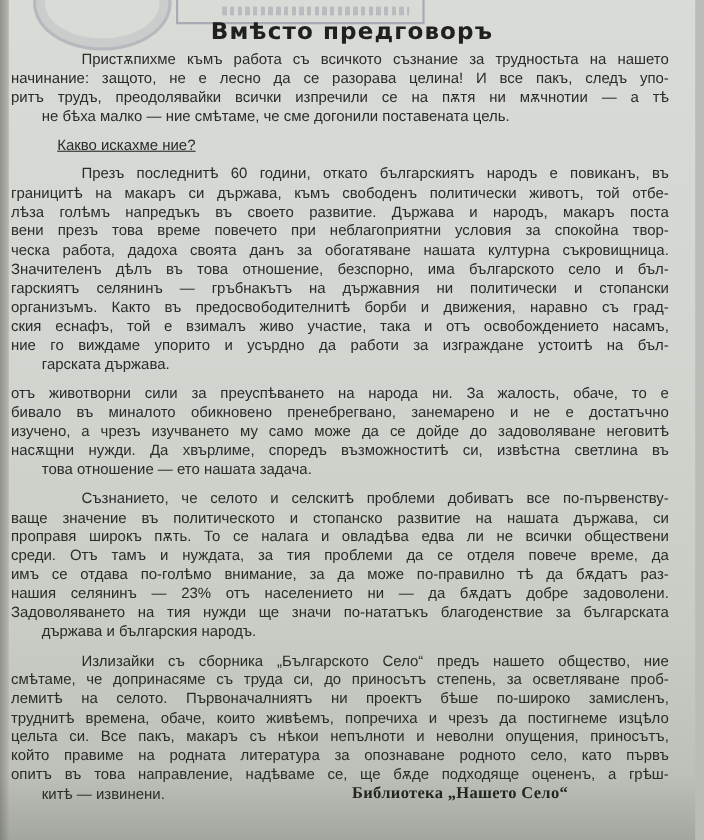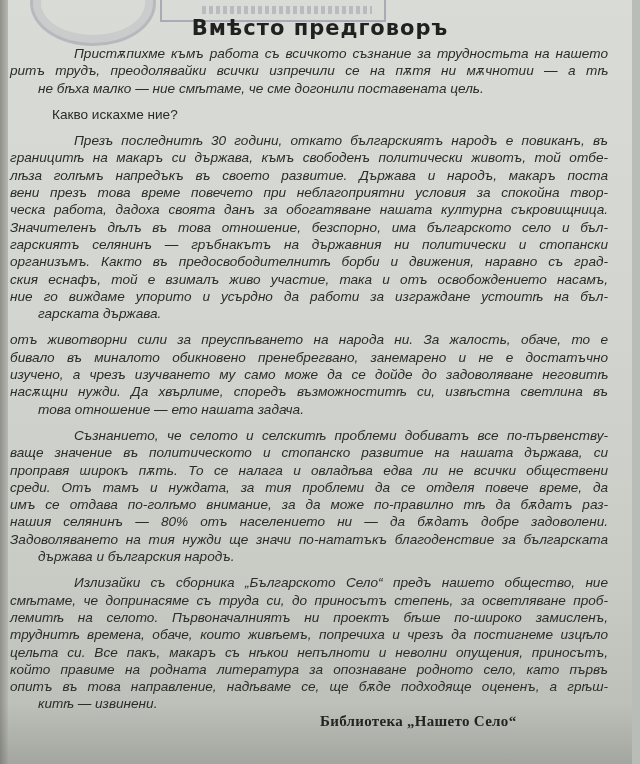--- a/index.html
+++ b/index.html
@@ -48,25 +48,25 @@
     .body-text {
       position: absolute; left: 10px; top: 45px; width: 598px;
       font-family: "Liberation Sans", sans-serif;
       font-size: 13.6px;
       line-height: 17.3px;
       color: #2b2c2a;
     }
     .para { margin: 0 0 9px 0; }
     .line {
       display: block; white-space: nowrap;
-      text-align: justify; text-align-last: justify; font-style: italic;
+      text-align: justify; text-align-last: justify;
     }
     .line.last { text-align-last: left; margin-left: 28px; }
     .line.indent { padding-left: 64px; }
-    .question { display:block; padding-left: 42px; margin-bottom: 9px; }
+    .question { display:block; padding-left: 42px; margin-bottom: 9px; text-decoration: underline; }
     .signature {
       position: absolute; left: 320px; top: 713px;
       font-family: "Liberation Serif", serif;
       font-weight: bold;
       font-size: 15px;
       color: #222320;
       letter-spacing: 0.3px;
     }
   </style>
 </head>
@@ -77,28 +77,29 @@
   <div class="stamp-round"></div>
   <div class="stamp-rect">
     <div class="stamp-rect-text"></div>
   </div>
 
   <div class="title">Вмѣсто предговоръ</div>
 
   <div class="body-text">
     <div class="para">
       <span class="line indent">Пристѫпихме къмъ работа съ всичкото съзнание за трудностьта на нашето</span>
+      <span class="line">начинание: защото, не е лесно да се разорава целина! И все пакъ, следъ упо-</span>
       <span class="line">ритъ трудъ, преодолявайки всички изпречили се на пѫтя ни мѫчнотии — а тѣ</span>
       <span class="line last">не бѣха малко — ние смѣтаме, че сме догонили поставената цель.</span>
     </div>
 
     <span class="question">Какво искахме ние?</span>
 
     <div class="para">
-      <span class="line indent">Презъ последнитѣ 30 години, откато българскиятъ народъ е повиканъ, въ</span>
+      <span class="line indent">Презъ последнитѣ 60 години, откато българскиятъ народъ е повиканъ, въ</span>
       <span class="line">границитѣ на макаръ си държава, къмъ свободенъ политически животъ, той отбе-</span>
       <span class="line">лѣза голѣмъ напредъкъ въ своето развитие. Държава и народъ, макаръ поста</span>
       <span class="line">вени презъ това време повечето при неблагоприятни условия за спокойна твор-</span>
       <span class="line">ческа работа, дадоха своята данъ за обогатяване нашата културна съкровищница.</span>
       <span class="line">Значителенъ дѣлъ въ това отношение, безспорно, има българското село и бъл-</span>
       <span class="line">гарскиятъ селянинъ — гръбнакътъ на държавния ни политически и стопански</span>
       <span class="line">организъмъ. Както въ предосвободителнитѣ борби и движения, наравно съ град-</span>
       <span class="line">ския еснафъ, той е взималъ живо участие, така и отъ освобождението насамъ,</span>
       <span class="line">ние го виждаме упорито и усърдно да работи за изграждане устоитѣ на бъл-</span>
       <span class="line last">гарската държава.</span>
@@ -111,21 +112,21 @@
       <span class="line">насѫщни нужди. Да хвърлиме, споредъ възможноститѣ си, извѣстна светлина въ</span>
       <span class="line last">това отношение — ето нашата задача.</span>
     </div>
 
     <div class="para">
       <span class="line indent">Съзнанието, че селото и селскитѣ проблеми добиватъ все по-първенству-</span>
       <span class="line">ваще значение въ политическото и стопанско развитие на нашата държава, си</span>
       <span class="line">проправя широкъ пѫть. То се налага и овладѣва едва ли не всички обществени</span>
       <span class="line">среди. Отъ тамъ и нуждата, за тия проблеми да се отделя повече време, да</span>
       <span class="line">имъ се отдава по-голѣмо внимание, за да може по-правилно тѣ да бѫдатъ раз-</span>
-      <span class="line">нашия селянинъ — 80% отъ населението ни — да бѫдатъ добре задоволени.</span>
+      <span class="line">нашия селянинъ — 23% отъ населението ни — да бѫдатъ добре задоволени.</span>
       <span class="line">Задоволяването на тия нужди ще значи по-нататъкъ благоденствие за българската</span>
       <span class="line last">държава и българския народъ.</span>
     </div>
 
     <div class="para">
       <span class="line indent">Излизайки съ сборника „Българското Село“ предъ нашето общество, ние</span>
       <span class="line">смѣтаме, че допринасяме съ труда си, до приносътъ степень, за осветляване проб-</span>
       <span class="line">лемитѣ на селото. Първоначалниятъ ни проектъ бѣше по-широко замисленъ,</span>
       <span class="line">труднитѣ времена, обаче, които живѣемъ, попречиха и чрезъ да постигнеме изцѣло</span>
       <span class="line">цельта си. Все пакъ, макаръ съ нѣкои непълноти и неволни опущения, приносътъ,</span>

